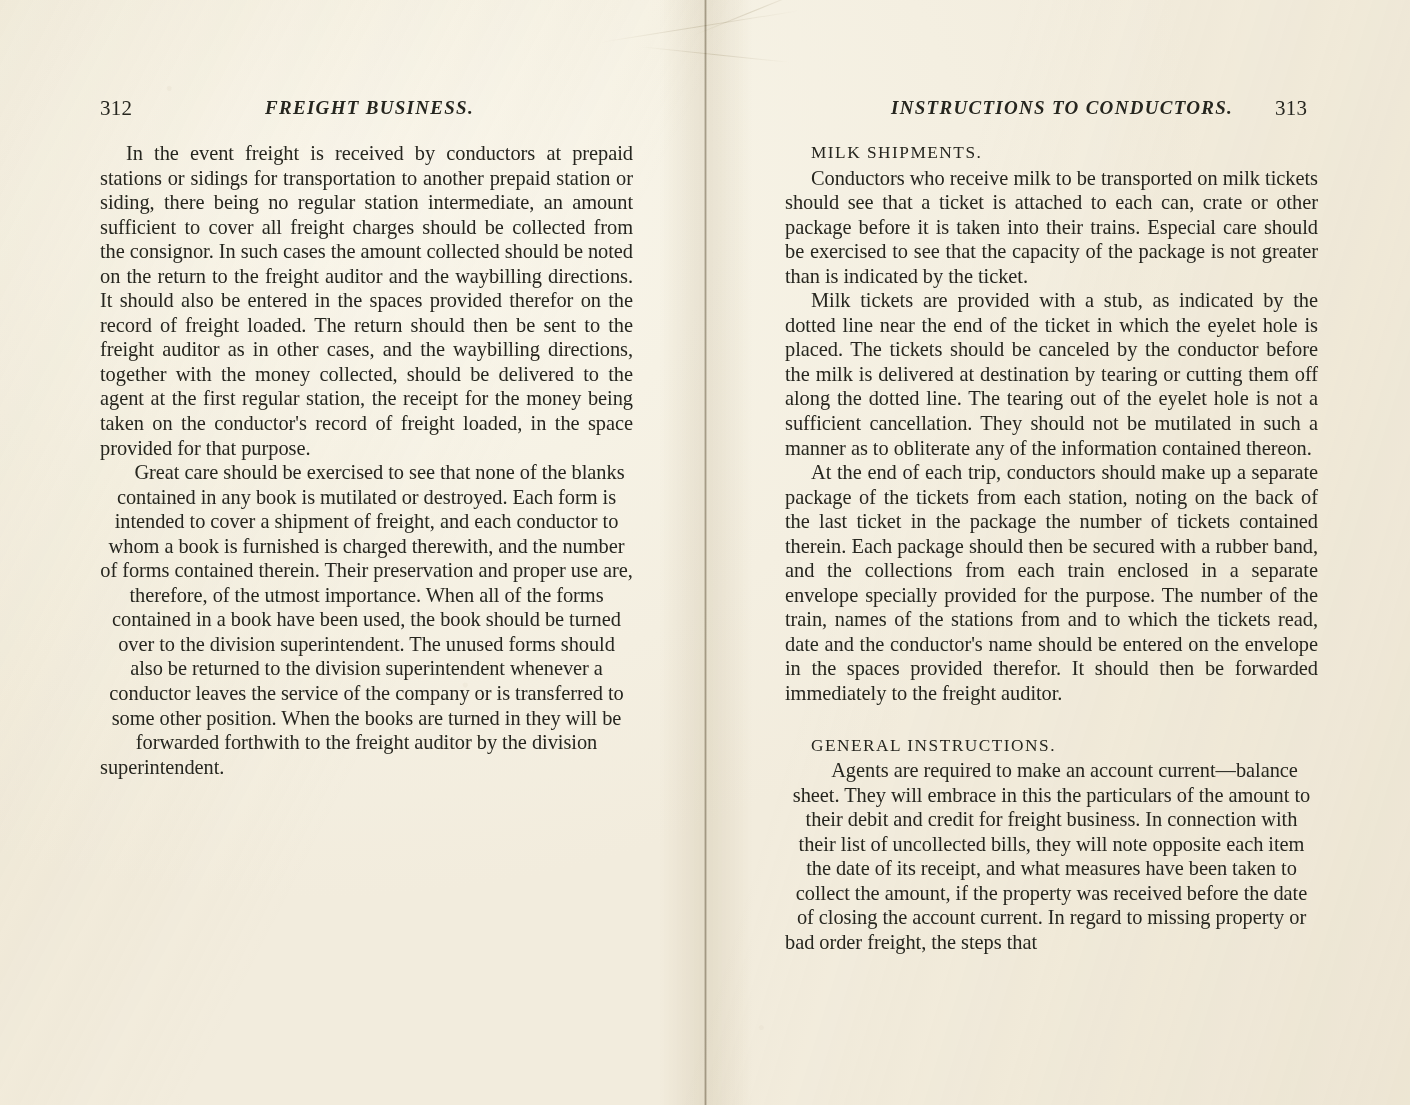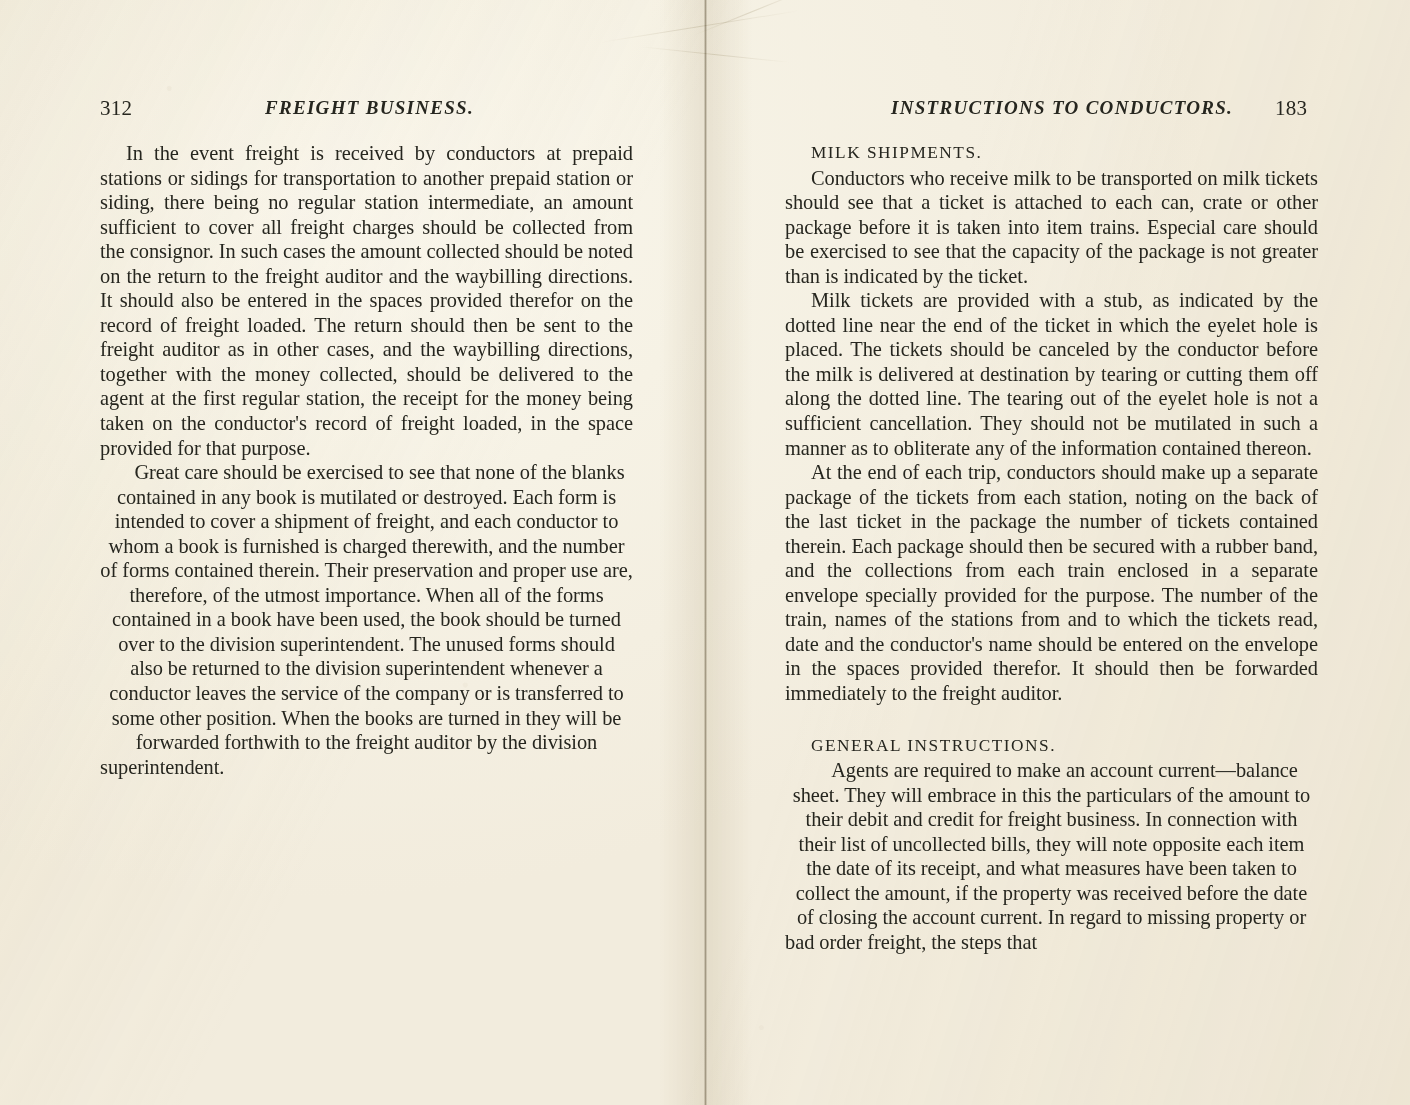--- a/index.html
+++ b/index.html
@@ -171,26 +171,26 @@
       <p>In the event freight is received by conductors at prepaid stations or sidings for transportation to another prepaid station or siding, there being no regular station intermediate, an amount sufficient to cover all freight charges should be collected from the consignor. In such cases the amount collected should be noted on the return to the freight auditor and the waybilling directions. It should also be entered in the spaces provided therefor on the record of freight loaded. The return should then be sent to the freight auditor as in other cases, and the waybilling directions, together with the money collected, should be delivered to the agent at the first regular station, the receipt for the money being taken on the conductor's record of freight loaded, in the space provided for that purpose.</p>
       <p>Great care should be exercised to see that none of the blanks contained in any book is mutilated or destroyed. Each form is intended to cover a shipment of freight, and each conductor to whom a book is furnished is charged therewith, and the number of forms contained therein. Their preservation and proper use are, therefore, of the utmost importance. When all of the forms contained in a book have been used, the book should be turned over to the division superintendent. The unused forms should also be returned to the division superintendent whenever a conductor leaves the service of the company or is transferred to some other position. When the books are turned in they will be forwarded forthwith to the freight auditor by the division superintendent.</p>
     </div>
 
   </div>
 
   <div class="leaf right">
 
     <div class="running-head running-title head-right">INSTRUCTIONS TO CONDUCTORS.</div>
 
-    <div class="folio folio-right">183</div>
+    <div class="folio folio-right">313</div>
 
     <div class="column col-right">
 
       <p class="section-head">MILK SHIPMENTS.</p>
-      <p>Conductors who receive milk to be transported on milk tickets should see that a ticket is attached to each can, crate or other package before it is taken into item trains. Especial care should be exercised to see that the capacity of the package is not greater than is indicated by the ticket.</p>
+      <p>Conductors who receive milk to be transported on milk tickets should see that a ticket is attached to each can, crate or other package before it is taken into their trains. Especial care should be exercised to see that the capacity of the package is not greater than is indicated by the ticket.</p>
       <p>Milk tickets are provided with a stub, as indicated by the dotted line near the end of the ticket in which the eyelet hole is placed. The tickets should be canceled by the conductor before the milk is delivered at destination by tearing or cutting them off along the dotted line. The tearing out of the eyelet hole is not a sufficient cancellation. They should not be mutilated in such a manner as to obliterate any of the information contained thereon.</p>
       <p>At the end of each trip, conductors should make up a separate package of the tickets from each station, noting on the back of the last ticket in the package the number of tickets contained therein. Each package should then be secured with a rubber band, and the collections from each train enclosed in a separate envelope specially provided for the purpose. The number of the train, names of the stations from and to which the tickets read, date and the conductor's name should be entered on the envelope in the spaces provided therefor. It should then be forwarded immediately to the freight auditor.</p>
 
       <p class="section-head spaced-above">GENERAL INSTRUCTIONS.</p>
       <p>Agents are required to make an account current—balance sheet. They will embrace in this the particulars of the amount to their debit and credit for freight business. In connection with their list of uncollected bills, they will note opposite each item the date of its receipt, and what measures have been taken to collect the amount, if the property was received before the date of closing the account current. In regard to missing property or bad order freight, the steps that</p>
 
     </div>
 
   </div>
 

